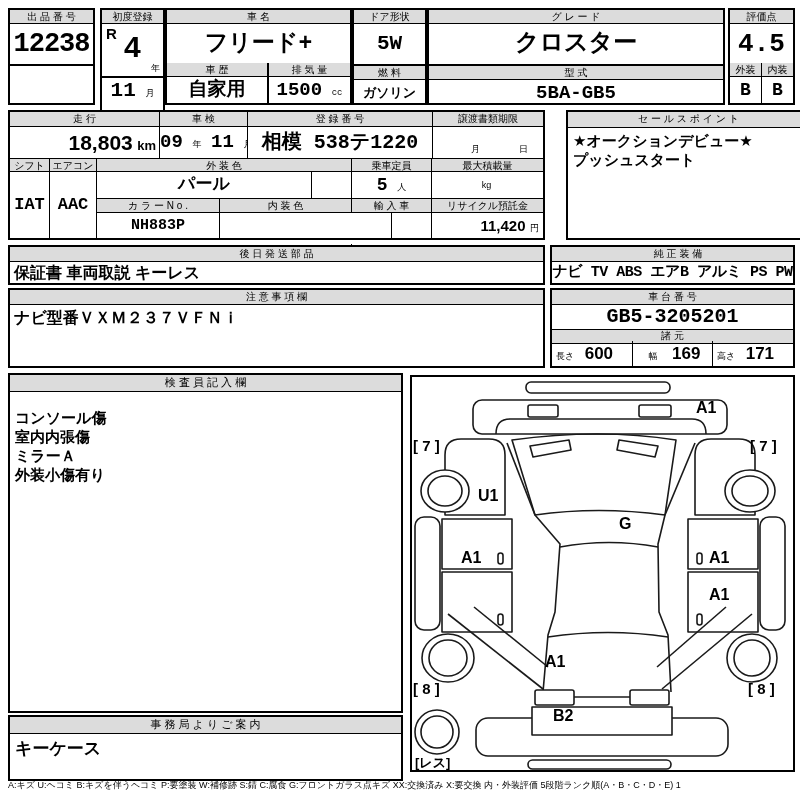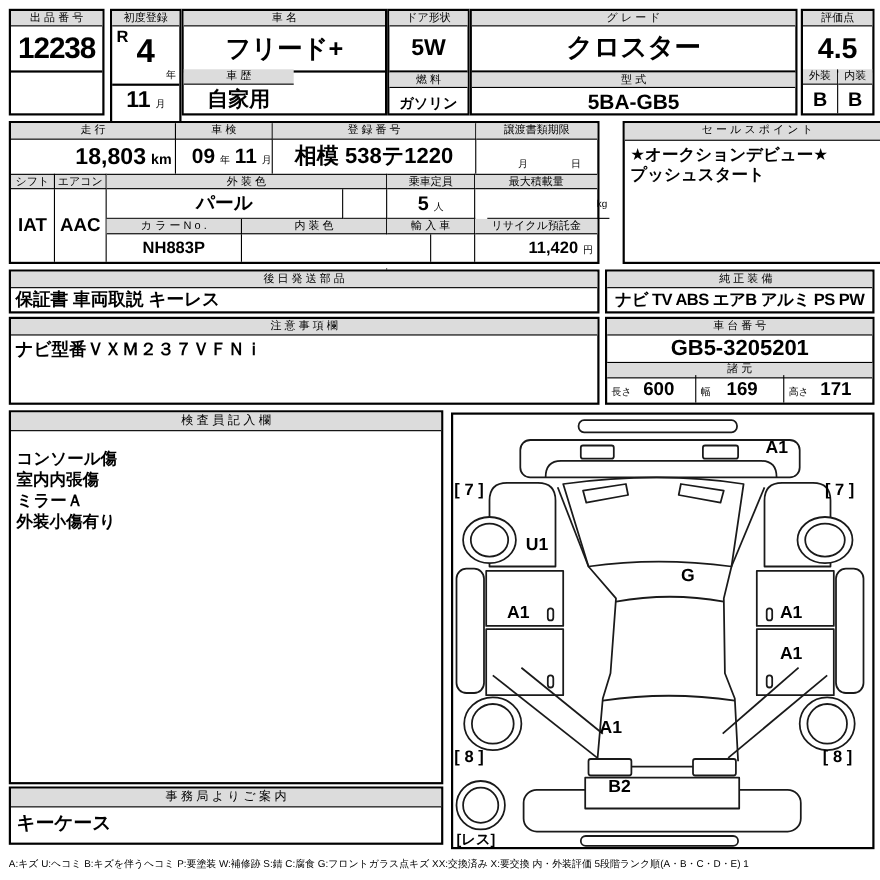--- a/index.html
+++ b/index.html
@@ -6,21 +6,21 @@
   body{
     width:800px;height:800px;position:relative;background:#fff;color:#000;
     font-family:"Liberation Sans","DejaVu Sans",sans-serif;
     -webkit-font-smoothing:antialiased;
   }
   .box{position:absolute;border:2px solid #000;box-sizing:border-box;background:#fff;}
   .abs{position:absolute;box-sizing:border-box;}
   .hd{background:#dcdcdc;border-bottom:1px solid #000;font-size:10px;text-align:center;overflow:hidden;white-space:nowrap;}
   .cell{overflow:hidden;white-space:nowrap;}
   .b{font-weight:bold;}
-  .ctr{text-align:center;}
+  .ctr{text-align:center;font-family:Liberation Mono, monospace;}
   .rt{text-align:right;}
   .bb1{border-bottom:1px solid #000;}
   .bb2{border-bottom:2px solid #000;}
   .br1{border-right:1px solid #000;}
   .dlabel{position:absolute;font-weight:bold;font-size:15px;white-space:nowrap;}
   .insline{font-weight:bold;font-size:15px;line-height:19px;}
 </style>
 </head>
 <body>
 
@@ -43,20 +43,27 @@
   </div>
 </div>
 
 <div class="box" style="left:165px;top:8px;width:187px;height:97px;">
   <div class="hd" style="height:13px;line-height:13px;">車 名</div>
   <div class="cell bb2 ctr b" style="height:40px;line-height:40px;font-size:23px;">フリード+</div>
   <div class="abs" style="left:0;top:53px;width:100px;height:40px;">
     <div class="hd" style="height:13px;line-height:13px;">車 歴</div>
     <div class="cell ctr b" style="height:27px;line-height:27px;font-size:19px;">自家用</div>
   </div>
+  <div class="abs" style="left:100px;top:53px;width:83px;height:40px;border-left:2px solid #000;">
+    <div class="hd" style="height:13px;line-height:13px;">排 気 量</div>
+    <div class="cell ctr" style="height:27px;line-height:27px;">
+      <span class="b" style="font-size:19px;">1500</span>
+      <span style="font-size:9px;">cc</span>
+    </div>
+  </div>
 </div>
 
 <div class="box" style="left:352px;top:8px;width:75px;height:97px;">
   <div class="hd" style="height:13px;line-height:13px;">ドア形状</div>
   <div class="cell bb2 ctr b" style="height:40px;line-height:40px;font-size:21px;">5W</div>
   <div class="hd" style="height:13px;line-height:13px;">燃 料</div>
   <div class="cell ctr b" style="height:27px;line-height:27px;font-size:13px;">ガソリン</div>
 </div>
 
 <div class="box" style="left:427px;top:8px;width:298px;height:97px;">
@@ -110,21 +117,21 @@
 
   <div class="abs cell br1 ctr b" style="left:0;top:60px;width:40px;height:66px;line-height:66px;font-size:17px;">IAT</div>
   <div class="abs cell br1 ctr b" style="left:40px;top:60px;width:47px;height:66px;line-height:66px;font-size:17px;">AAC</div>
 
   <div class="abs cell br1 bb1 ctr b" style="left:87px;top:60px;width:215px;height:27px;line-height:26px;font-size:17px;">パール</div>
   <div class="abs cell br1 bb1" style="left:302px;top:60px;width:40px;height:27px;"></div>
   <div class="abs cell br1 bb1 ctr" style="left:342px;top:60px;width:80px;height:27px;line-height:26px;">
     <span class="b" style="font-size:18px;">5</span>
     <span style="font-size:9px;">人</span>
   </div>
-  <div class="abs cell bb1 rt" style="left:433px;top:60px;width:111px;height:27px;line-height:26px;padding-right:2px;font-size:9px;">
+  <div class="abs cell bb1 rt" style="left:422px;top:60px;width:111px;height:27px;line-height:26px;padding-right:2px;font-size:9px;text-align:center;">
     <span>kg</span>
   </div>
 
   <div class="abs hd br1" style="left:87px;top:87px;width:123px;height:14px;line-height:13px;">カ ラ ー N o .</div>
   <div class="abs hd br1" style="left:210px;top:87px;width:132px;height:14px;line-height:13px;">内 装 色</div>
   <div class="abs hd br1" style="left:342px;top:87px;width:80px;height:14px;line-height:13px;">輸 入 車</div>
   <div class="abs hd" style="left:422px;top:87px;width:111px;height:14px;line-height:13px;">リサイクル預託金</div>
 
   <div class="abs cell br1 ctr b" style="left:87px;top:101px;width:123px;height:25px;line-height:25px;font-size:15px;">NH883P</div>
   <div class="abs cell br1" style="left:210px;top:101px;width:132px;height:25px;line-height:25px;position:relative;">
@@ -162,42 +169,42 @@
 </div>
 <div class="box" style="left:550px;top:288px;width:245px;height:80px;">
   <div class="hd" style="height:14px;line-height:13px;">車 台 番 号</div>
   <div class="cell bb1 ctr b" style="height:24px;line-height:24px;font-size:20px;">GB5-3205201</div>
   <div class="hd" style="height:13px;line-height:12px;">諸 元</div>
   <div class="abs" style="left:0;top:51px;width:241px;height:25px;">
     <div class="abs cell br1" style="left:0;top:0;width:81px;height:25px;line-height:25px;padding-left:4px;">
       <span style="font-size:9px;">長さ</span>
       <span class="b" style="font-size:17px;margin-left:6px;">600</span>
     </div>
-    <div class="abs cell br1" style="left:81px;top:0;width:80px;height:25px;line-height:25px;padding-left:4px;">
+    <div class="abs cell br1" style="left:81px;top:0;width:80px;height:25px;line-height:25px;padding-left:4px;text-align:center;">
       <span style="font-size:9px;">幅</span>
       <span class="b" style="font-size:17px;margin-left:10px;">169</span>
     </div>
     <div class="abs cell" style="left:161px;top:0;width:80px;height:25px;line-height:25px;padding-left:4px;">
       <span style="font-size:9px;">高さ</span>
       <span class="b" style="font-size:17px;margin-left:6px;">171</span>
     </div>
   </div>
 </div>
 
 <div class="box" style="left:8px;top:373px;width:395px;height:340px;">
   <div class="hd" style="height:16px;line-height:15px;font-size:11px;">検 査 員 記 入 欄</div>
   <div style="padding:16px 5px;">
     <div class="insline">コンソール傷</div>
     <div class="insline">室内内張傷</div>
     <div class="insline">ミラーＡ</div>
     <div class="insline">外装小傷有り</div>
   </div>
 </div>
 
-<div class="box" style="left:8px;top:715px;width:395px;height:53px;">
+<div class="box" style="left:8px;top:715px;width:395px;height:66px;">
   <div class="hd" style="height:16px;line-height:15px;font-size:11px;">事 務 局 よ り ご 案 内</div>
   <div class="cell b" style="padding:3px 5px;font-size:17px;">キーケース</div>
 </div>
 
 <div class="box" style="left:410px;top:375px;width:385px;height:397px;">
   <svg width="381" height="393" viewBox="0 0 381 393" style="position:absolute;left:0;top:0;">
     <g fill="none" stroke="#1a1a1a" stroke-width="1.6" stroke-linejoin="round">
 
       <rect x="114" y="5" width="144" height="11" rx="5"></rect>
 

